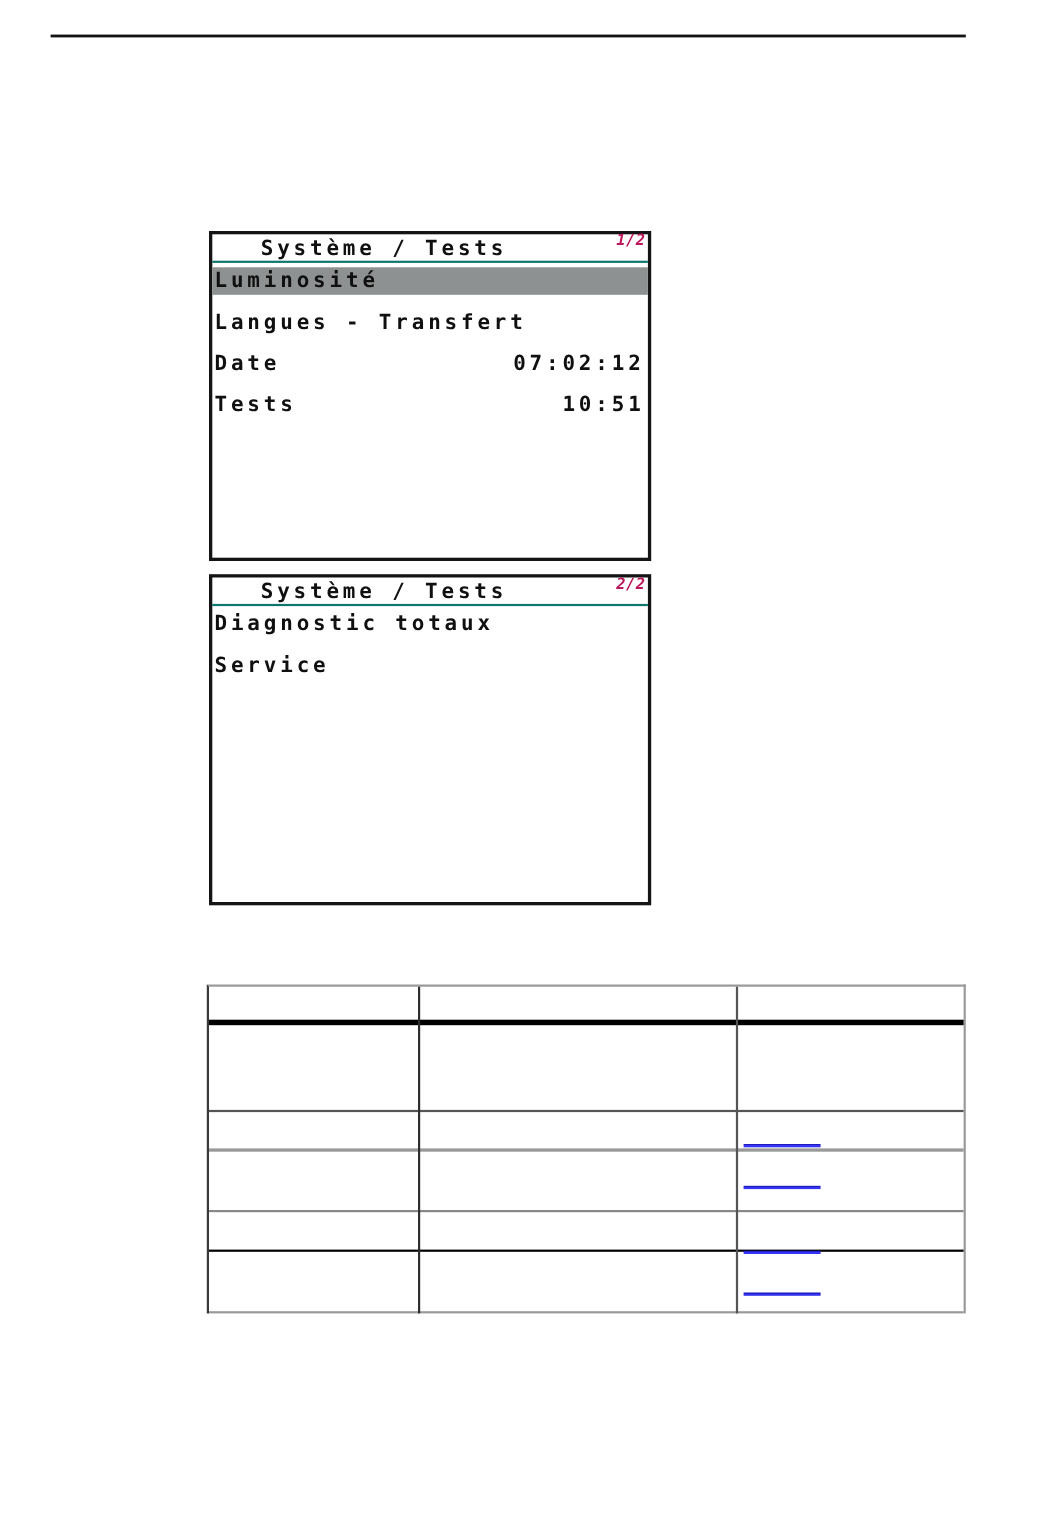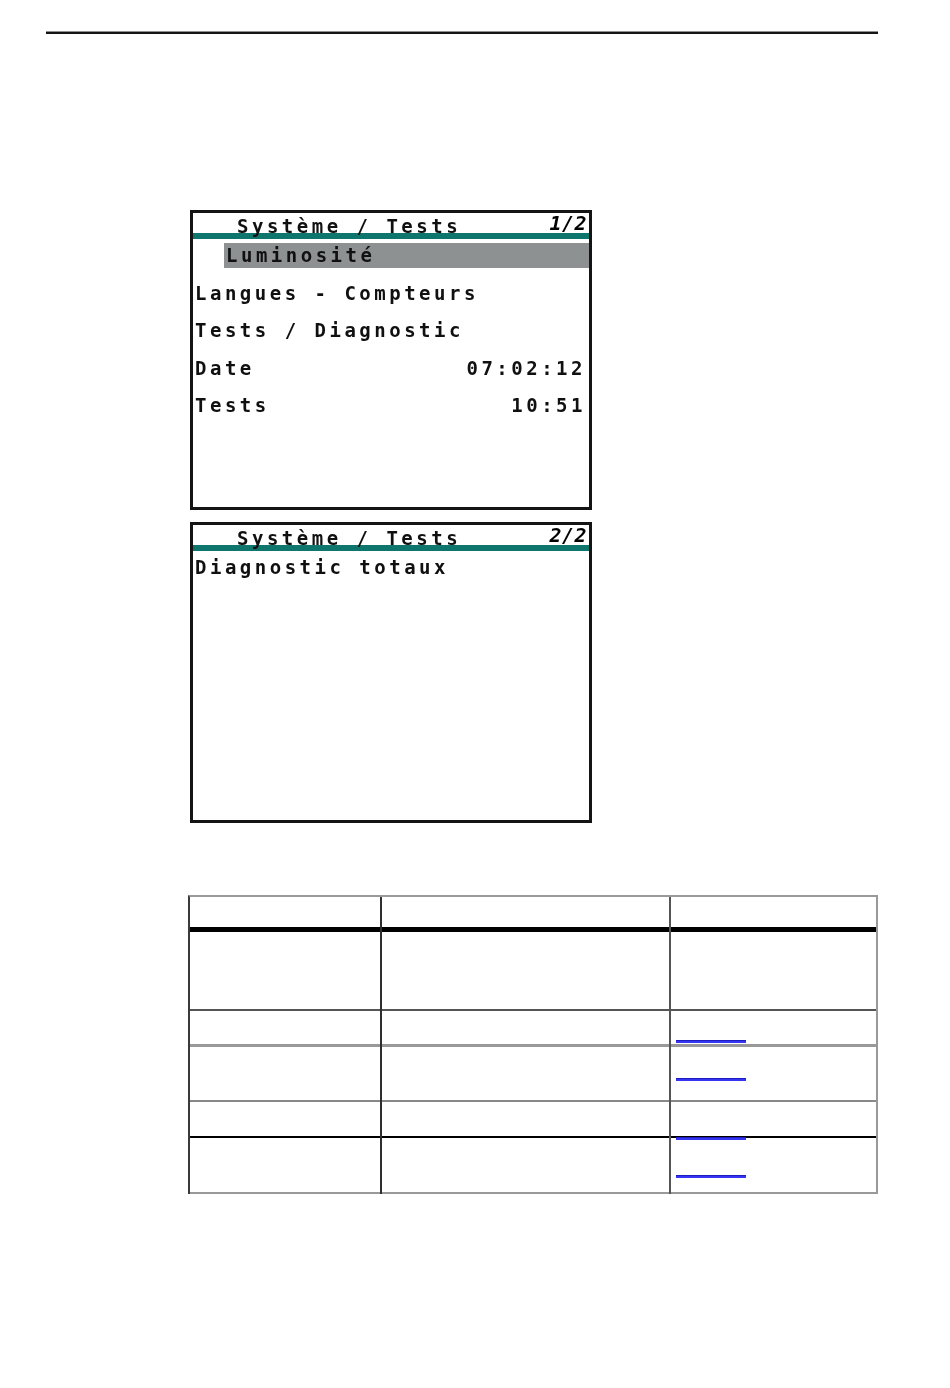--- a/index.html
+++ b/index.html
@@ -13,37 +13,37 @@
     position:absolute; left:46px; top:31px; width:832px; height:3px;
     background:linear-gradient(to bottom, #8f8f8f 0 1px, #141414 1px 100%);
   }
   
   .lcd {
     position:absolute; left:190px; width:402px; height:300px;
     border:3px solid #141414; background:#fff;
   }
   .lcd.s1 { top:210px; }
   .lcd.s2 { top:522px; height:301px; }
-  .lcd-titlebar { position:relative; height:26px; border-bottom:6px solid #0f766e; }
+  .lcd-titlebar { position:relative; height:26px; border-bottom:2px solid #0f766e; }
   .lcd-title {
     position:absolute; left:44px; top:2px;
     font-size:19px; font-weight:bold; letter-spacing:3.5px; color:#101010;
     white-space:nowrap;
   }
   .lcd-page {
     position:absolute; right:2px; top:-2px;
-    font-size:20px; font-weight:bold; font-style:italic; letter-spacing:0.5px; color:#000000;
+    font-size:14px; font-weight:bold; font-style:italic; letter-spacing:0.5px; color:#be185d;
   }
   .lcd-rows { margin-top:4px; }
   .lcd-row { height:37.5px; }
   .lcd-row-inner {
     height:25px; display:flex; justify-content:space-between; align-items:center;
     padding:0 3px 0 2px;
   }
-  .lcd-row-inner.hl { background:#8e9191;margin-left:31px; }
+  .lcd-row-inner.hl { background:#8e9191; }
   .lcd-label, .lcd-value {
     font-size:19px; font-weight:bold; letter-spacing:3.5px; color:#101010;
     white-space:nowrap; line-height:25px;
   }
   .lcd-value { margin-left:auto; }
   
   .ref-table {
     position:absolute; left:188px; top:895px; width:690px;
     border-top:2px solid #999; border-left:2px solid #3a3a3a; border-right:2px solid #999;
     background:#fff;
@@ -82,26 +82,21 @@
       <span class="lcd-page">1/2</span>
     </div>
     <div class="lcd-rows">
       <div class="lcd-row">
         <div class="lcd-row-inner hl">
           <span class="lcd-label">Luminosité</span>
         </div>
       </div>
       <div class="lcd-row">
         <div class="lcd-row-inner">
-          <span class="lcd-label">Langues - Compteurs</span>
-        </div>
-      </div>
-      <div class="lcd-row">
-        <div class="lcd-row-inner">
-          <span class="lcd-label">Tests / Diagnostic</span>
+          <span class="lcd-label">Langues - Transfert</span>
         </div>
       </div>
       <div class="lcd-row">
         <div class="lcd-row-inner">
           <span class="lcd-label">Date</span>
           <span class="lcd-value">07:02:12</span>
         </div>
       </div>
       <div class="lcd-row">
         <div class="lcd-row-inner">
@@ -114,20 +109,25 @@
 
   <div class="lcd s2">
     <div class="lcd-titlebar">
       <span class="lcd-title">Système / Tests</span>
       <span class="lcd-page">2/2</span>
     </div>
     <div class="lcd-rows">
       <div class="lcd-row">
         <div class="lcd-row-inner">
           <span class="lcd-label">Diagnostic totaux</span>
+        </div>
+      </div>
+      <div class="lcd-row">
+        <div class="lcd-row-inner">
+          <span class="lcd-label">Service</span>
         </div>
       </div>
     </div>
   </div>
 
   <div class="ref-table">
     <div class="t-row t-header">
       <span></span>
     </div>
     <div class="t-row t-r1">

